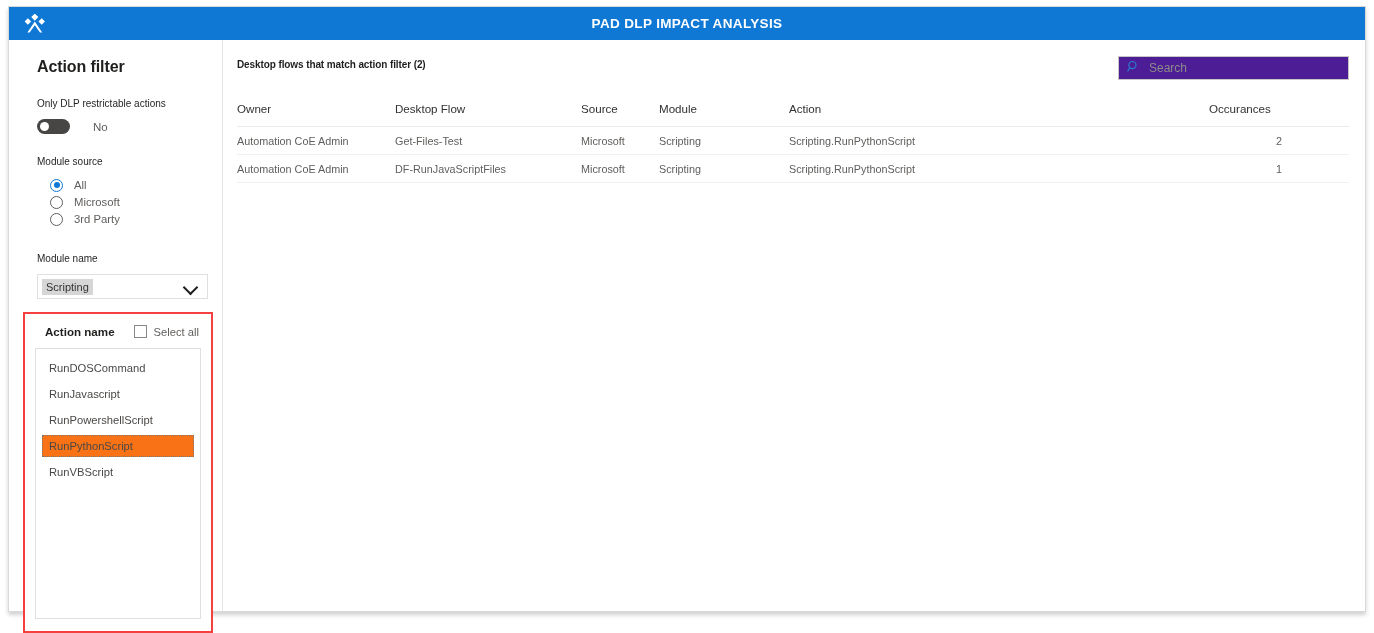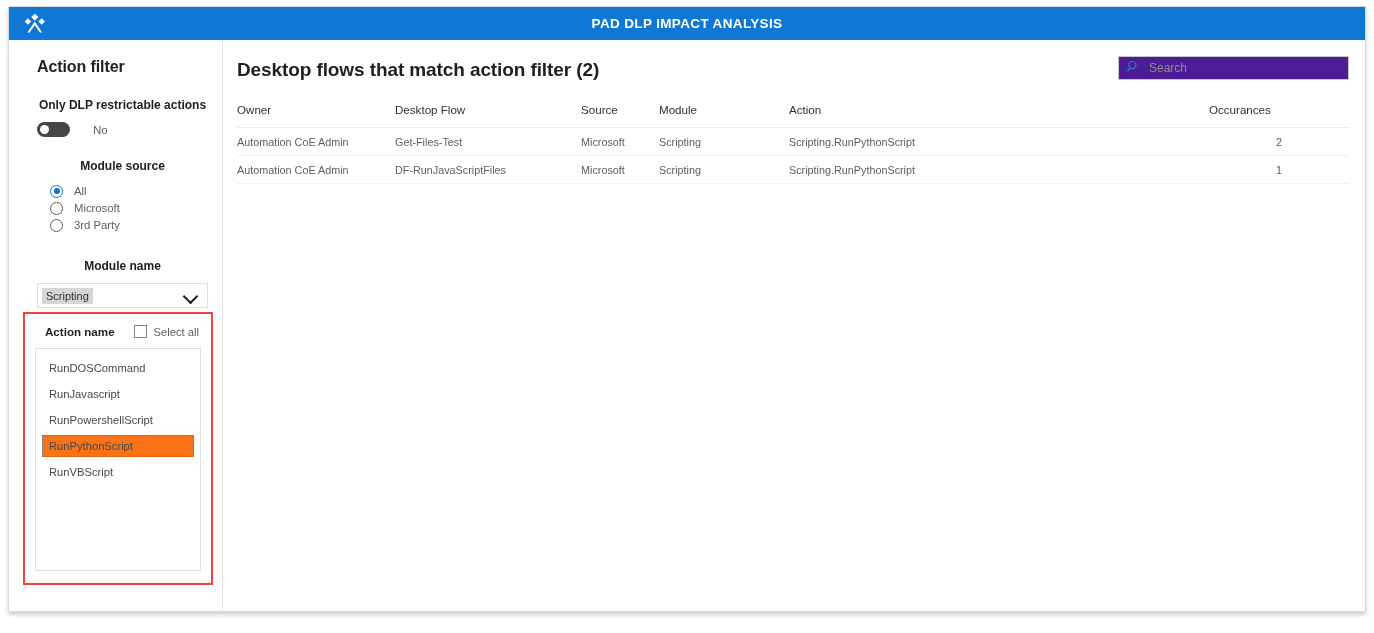--- a/index.html
+++ b/index.html
@@ -80,25 +80,24 @@
   .sidebar-inner { padding: 0 14px 0 28px; }
 
   .panel-title {
     font-size: 16px;
     font-weight: 700;
     color: #201f1e;
     margin: 0 0 22px 0;
     letter-spacing: -0.1px;
   }
   .field-label {
-    font-size: 12px;
-    font-weight: 700;
+    font-size: 10px;
+    font-weight: 400;
     color: #201f1e;
     margin-bottom: 10px;
-    text-align: center;
   }
 
   
   .toggle-row { display: flex; align-items: center; margin-bottom: 22px; }
   .toggle {
     width: 33px; height: 15px;
     border-radius: 8px;
     background: #484644;
     position: relative;
     cursor: pointer;
@@ -220,21 +219,21 @@
     box-sizing: border-box;
   }
   .selectall-label {
     font-size: 11.2px;
     color: #605e5c;
     margin-left: 7px;
   }
   .action-list {
     border: 1px solid #e1dfdd;
     background: #ffffff;
-    height: 223px;
+    height: 271px;
     padding: 8px 6px;
     box-sizing: border-box;
     overflow: hidden;
   }
   .action-item {
     font-size: 11.2px;
     color: #4a4846;
     padding: 4px 6px;
     margin-bottom: 4px;
     cursor: pointer;
@@ -252,21 +251,21 @@
     background: #ffffff;
     padding: 16px 16px 0 14px;
     box-sizing: border-box;
   }
   .main-head {
     display: flex;
     align-items: flex-start;
     justify-content: space-between;
   }
   .main-title {
-    font-size: 19px;
+    font-size: 10px;
     font-weight: 700;
     color: #201f1e;
     margin-top: 3px;
     letter-spacing: -0.1px;
   }
   .search-box {
     width: 231px;
     height: 24px;
     border: 1px solid #c8c6c4;
     background: #4c1d95;

